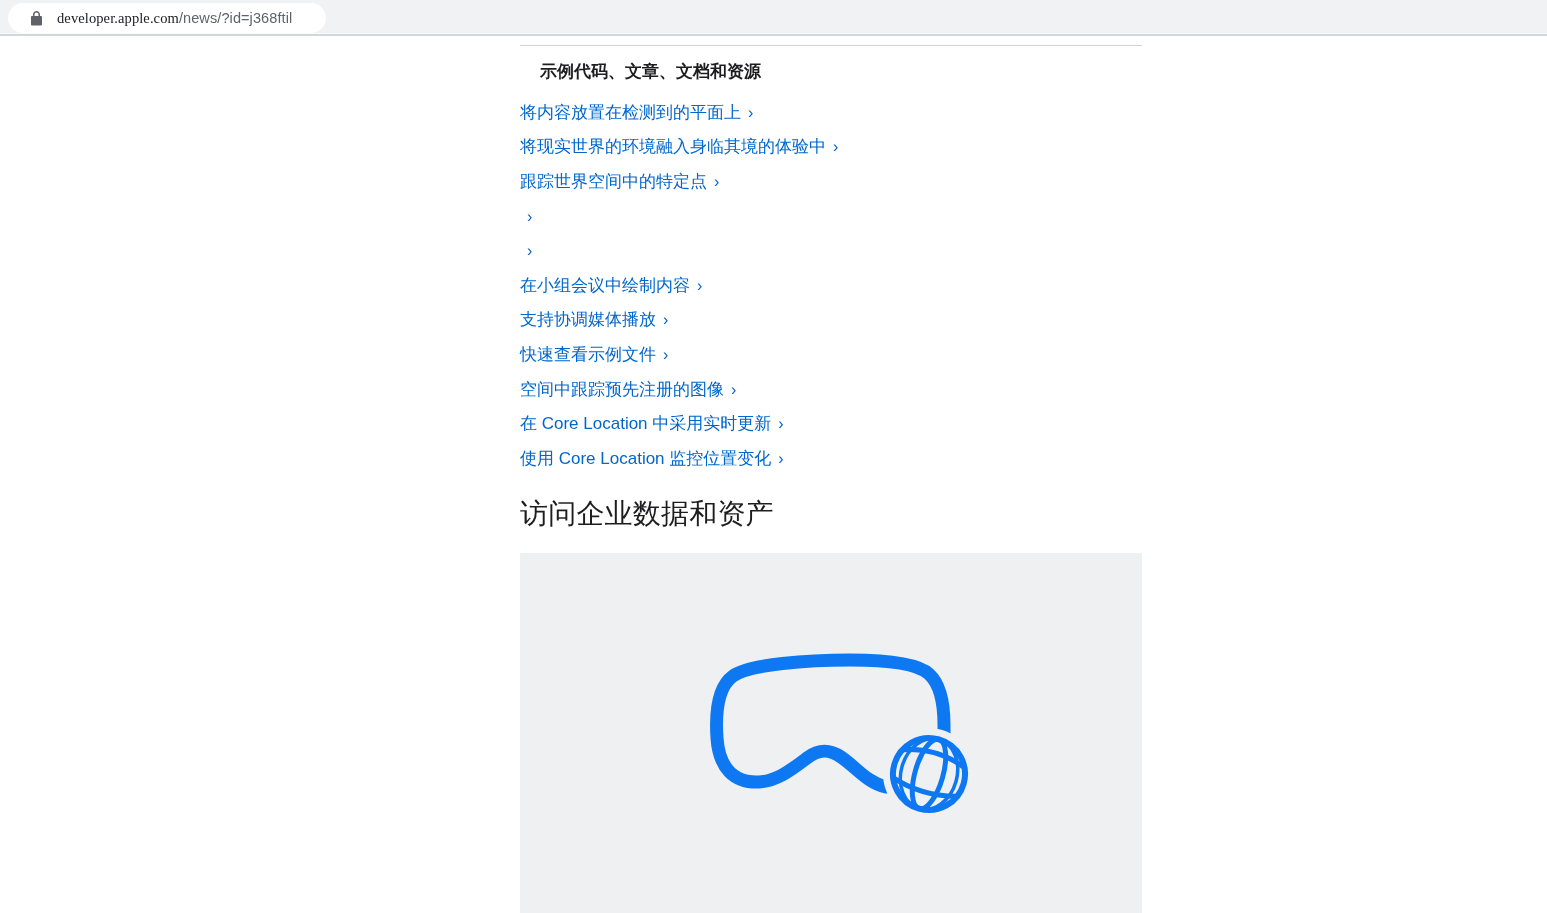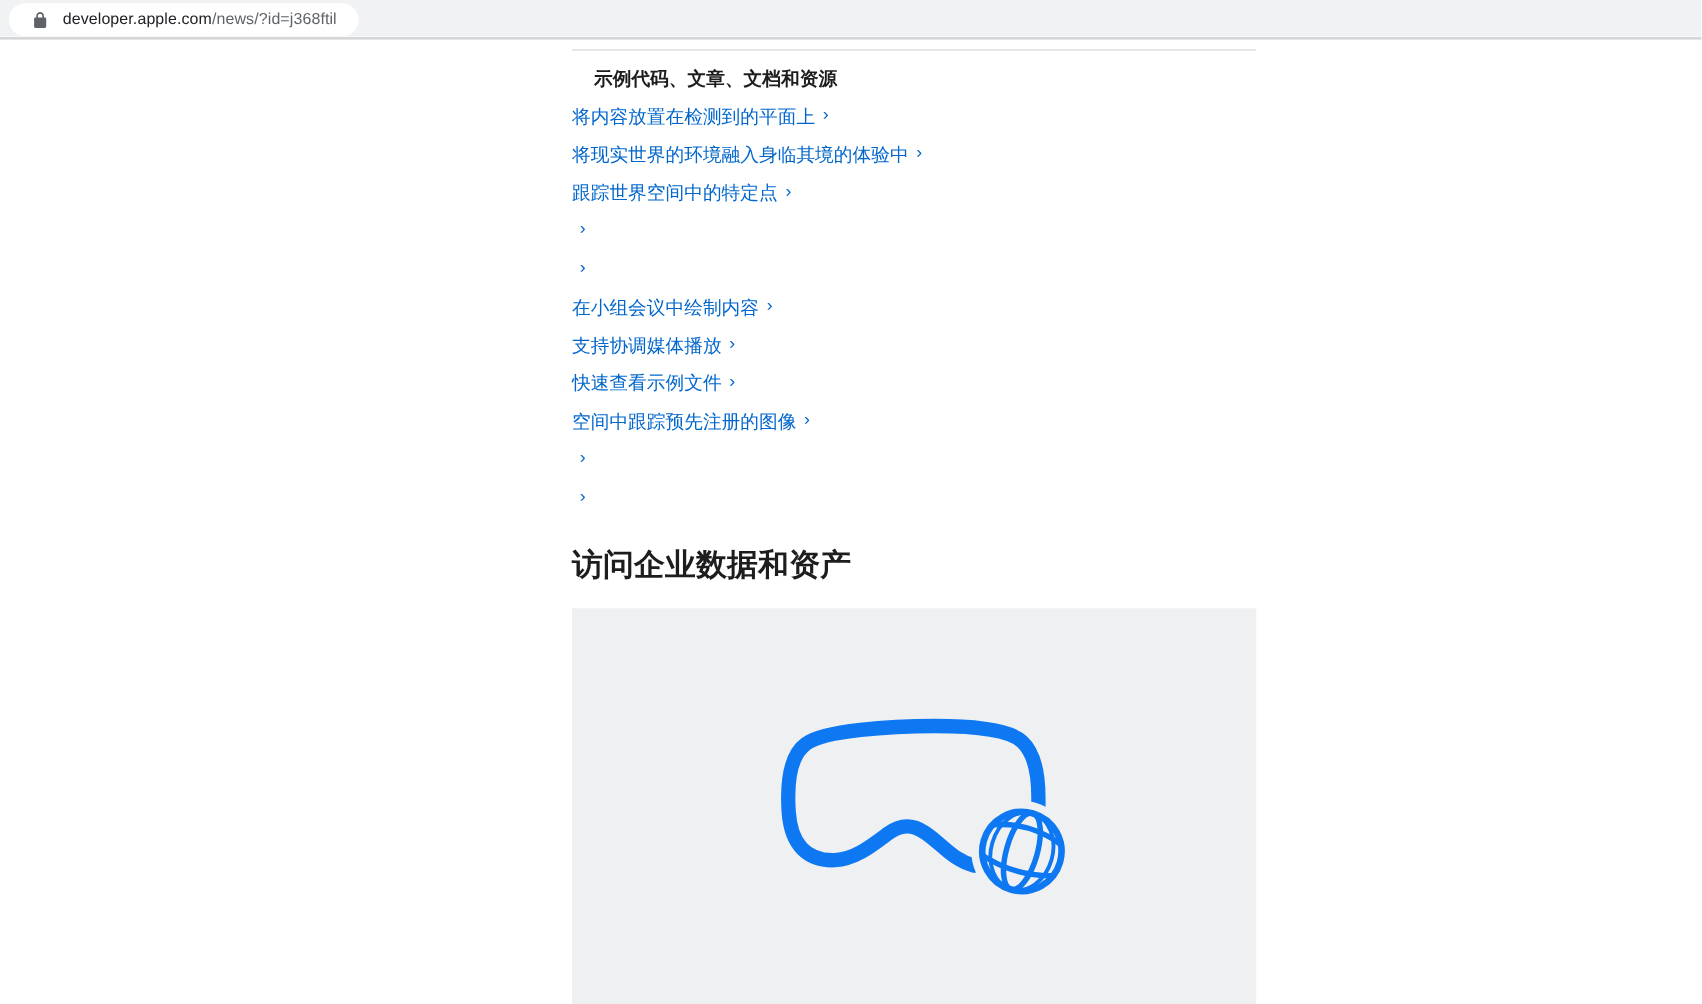--- a/index.html
+++ b/index.html
@@ -6,34 +6,34 @@
   html,body { width:1547px; height:913px; overflow:hidden; background:#ffffff;
     font-family:"Liberation Sans","DejaVu Sans",sans-serif; }
 
   
   .toolbar { position:relative; height:33px; background:#f1f2f4; }
   .toolbar-sep { height:3px; background:linear-gradient(#fafbfb 0,#fafbfb 1px,#d4d6d8 1px,#d4d6d8 3px); }
   .omnibox { position:absolute; left:8px; top:3px; width:318px; height:30px;
     background:#ffffff; border-radius:15px; display:flex; align-items:center; }
   .lock { width:13px; height:15px; margin-left:22px; flex:0 0 auto; }
   .url { margin-left:14px; font-size:14.5px; letter-spacing:.1px; white-space:nowrap; }
-  .url .domain { color:#202124; }
+  .url .domain { color:#202124;font-family:Liberation Serif, serif; }
   .url .path { color:#5f6368;margin-top:12px; }
 
   
   .content-col { margin-left:520px; width:622px; }
   .divider { margin-top:9px; height:1px; background:#d2d2d7; }
   .resources-heading { margin-top:16px; font-size:17px; line-height:20px;
     font-weight:700; color:#1d1d1f;margin-left:20px; }
   .links { margin-top:7px; }
-  .link-row { display:flex; align-items:center; height:34.65px;
+  .link-row { display:flex; align-items:flex-end; height:34.65px;
     color:#0066cc; text-decoration:none; font-size:17px; cursor:pointer; }
   .link-row .chev { margin-left:7px; font-size:16px; padding-bottom:2px; }
   .section-heading { margin-top:27px; font-size:28px; line-height:34px;
-    font-weight:700; color:#1d1d1f; letter-spacing:.2px; }
+    font-weight:400; color:#1d1d1f; letter-spacing:.2px; }
   .art-box { margin-top:22px; width:622px; height:380px; background:#eef0f2; }
 </style>
 </head>
 <body>
 
 <div class="toolbar">
   <div class="omnibox">
     <svg class="lock" viewBox="0 0 13 15">
       <path fill="#5f6368" d="M6.5 0C4.6 0 3 1.6 3 3.5V5H2.2C1.5 5 1 5.5 1 6.2v7C1 13.9 1.5 14.5 2.2 14.5h8.6c.7 0 1.2-.6 1.2-1.3v-7C12 5.5 11.5 5 10.8 5H10V3.5C10 1.6 8.4 0 6.5 0zm0 1.5c1.1 0 2 .9 2 2V5h-4V3.5c0-1.1.9-2 2-2z"></path>
     </svg>
@@ -76,23 +76,25 @@
       </a>
     <a class="link-row">
         <span>快速查看示例文件</span>
         <span class="chev">›</span>
       </a>
     <a class="link-row">
         <span>空间中跟踪预先注册的图像</span>
         <span class="chev">›</span>
       </a>
     <a class="link-row">
+        <span>在 Core Location 中采用实时更新</span>
         <span class="chev">›</span>
       </a>
     <a class="link-row">
+        <span>使用 Core Location 监控位置变化</span>
         <span class="chev">›</span>
       </a>
   </div>
 
   <h2 class="section-heading">访问企业数据和资产</h2>
 
   <div class="art-box">
     <svg width="622" height="380" viewBox="0 0 622 380">
 
       <path d="M 366 234

